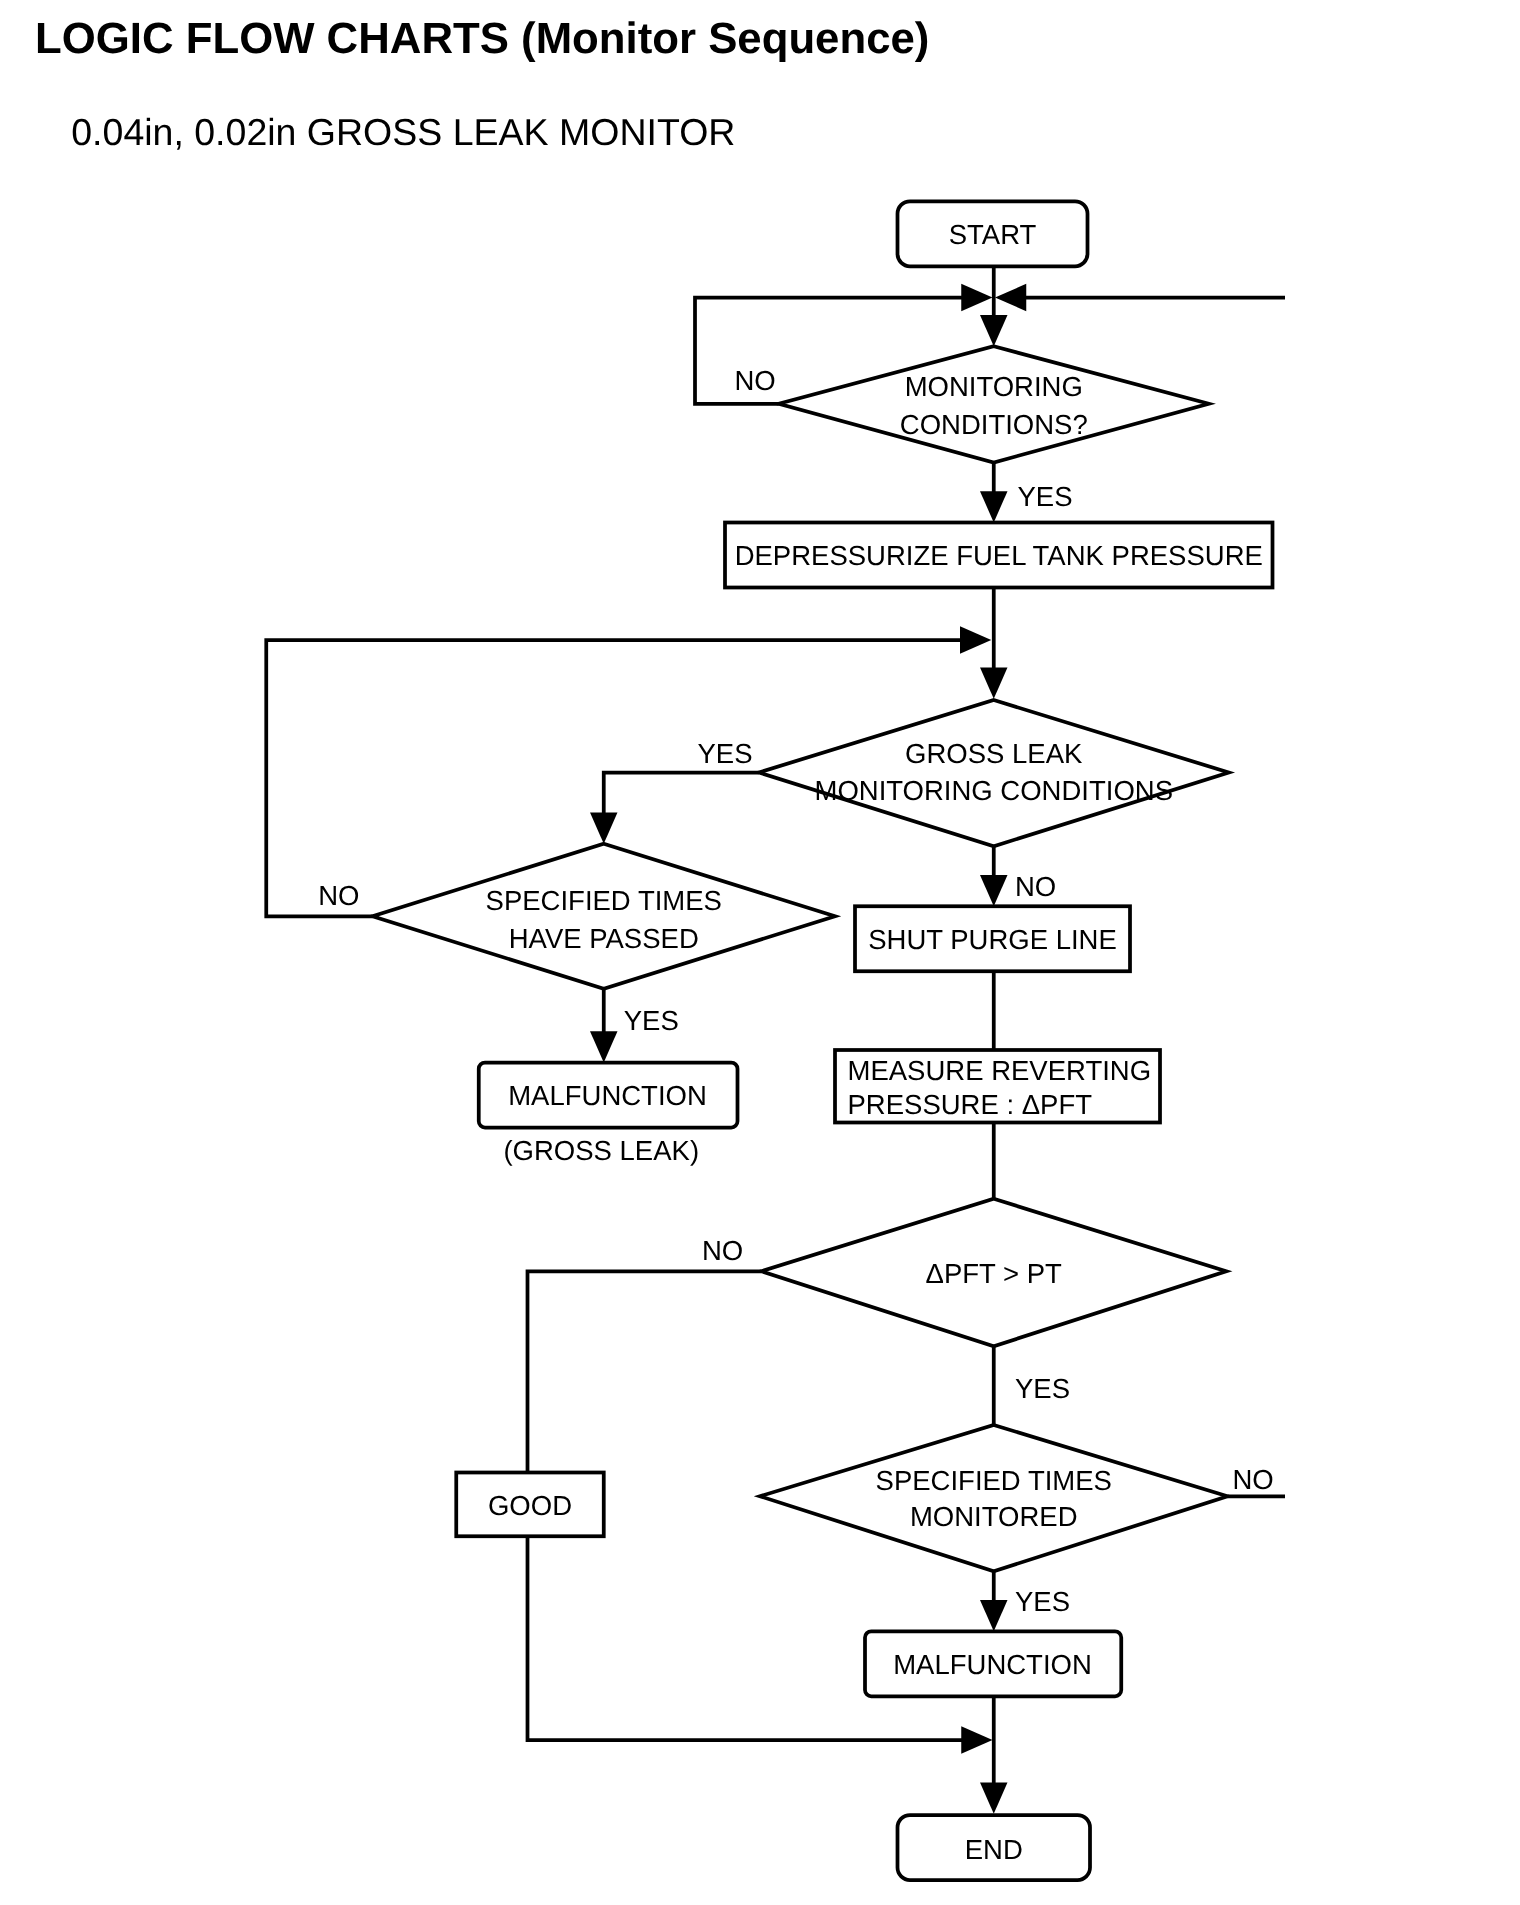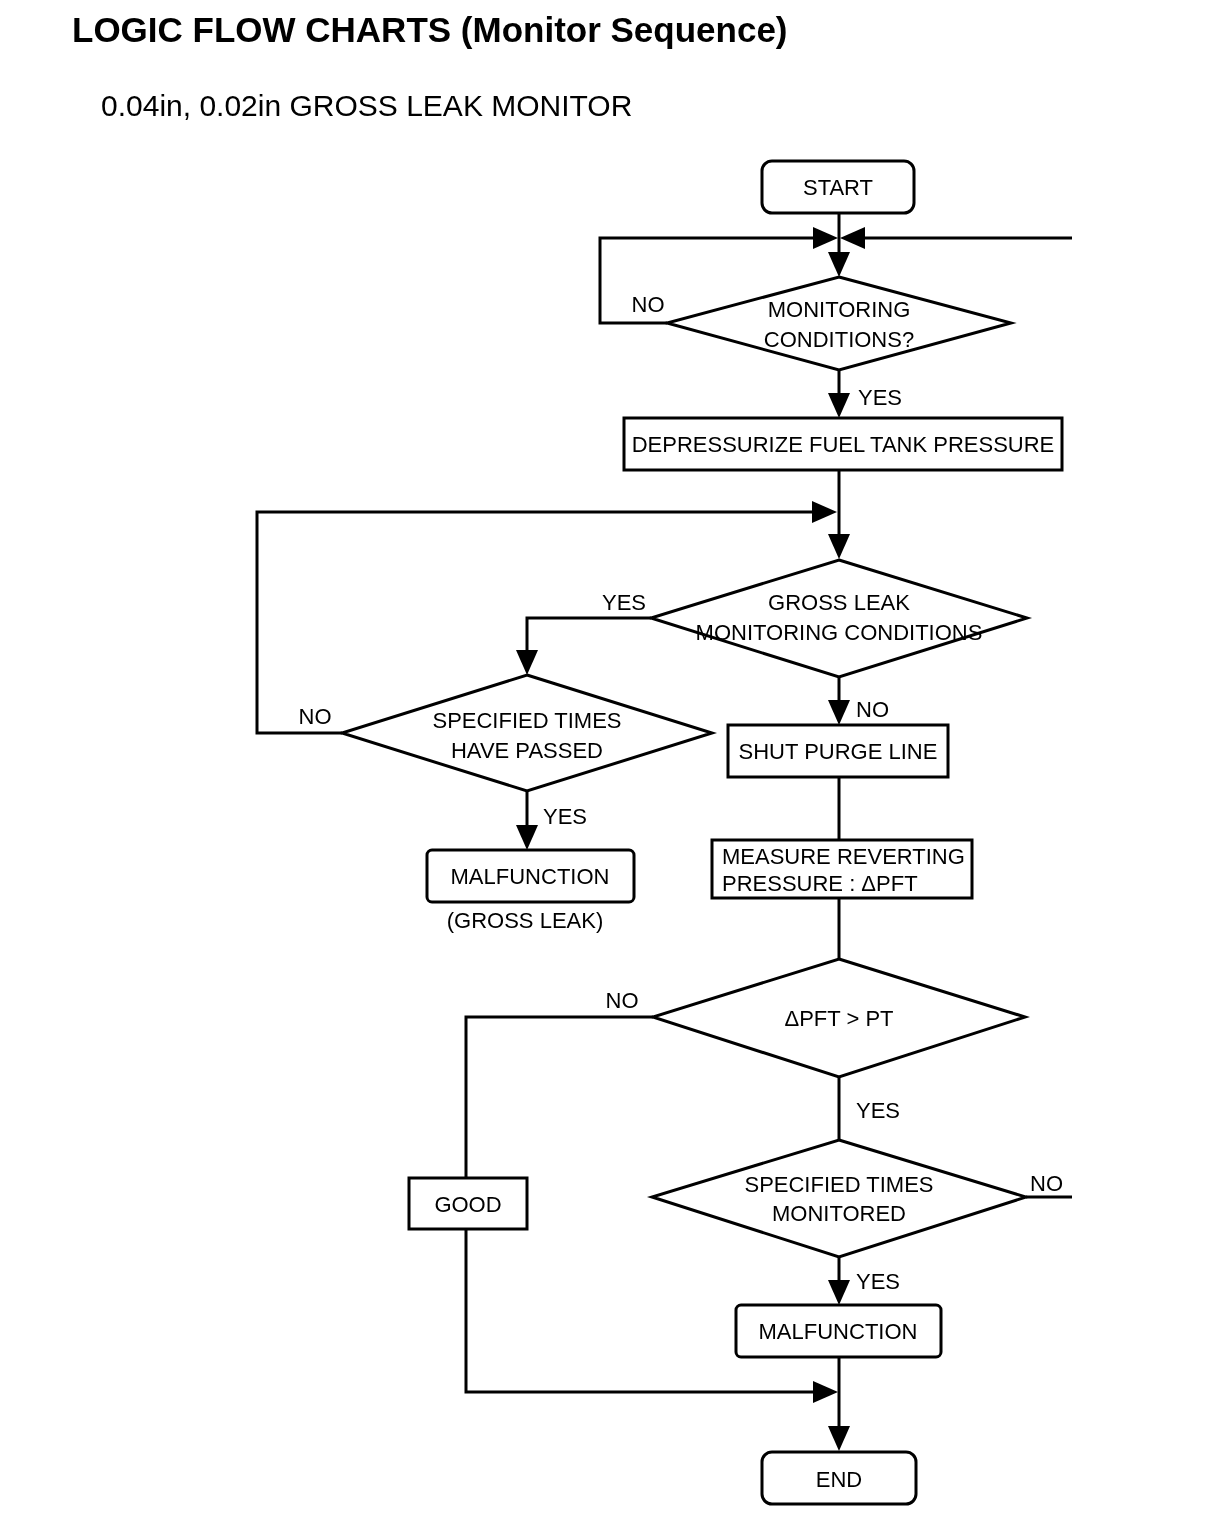--- a/index.html
+++ b/index.html
@@ -6,21 +6,20 @@
     margin: 0;
     padding: 0;
     background: #ffffff;
   }
   .page {
     position: relative;
     width: 1028px;
     height: 1524px;
     background: #ffffff;
     overflow: hidden;
-    padding-left: 44px;
   }
   svg {
     display: block;
     width: 1216px;
     height: 1524px;
   }
   .line {
     fill: none;
     stroke: #000000;
     stroke-width: 3;

